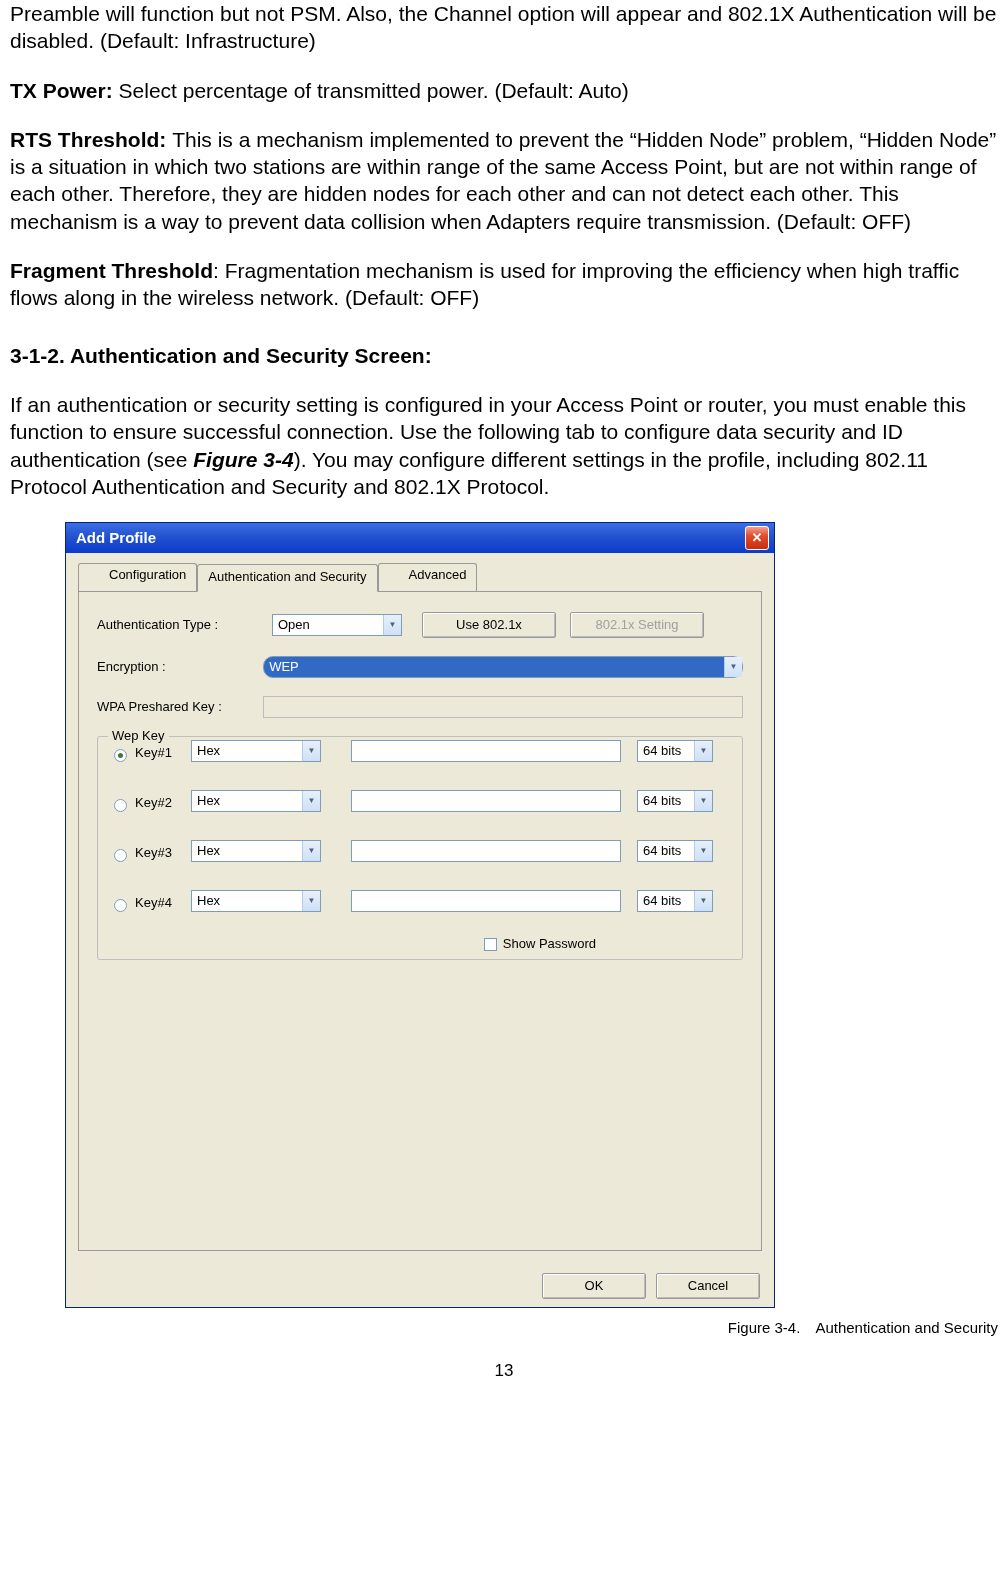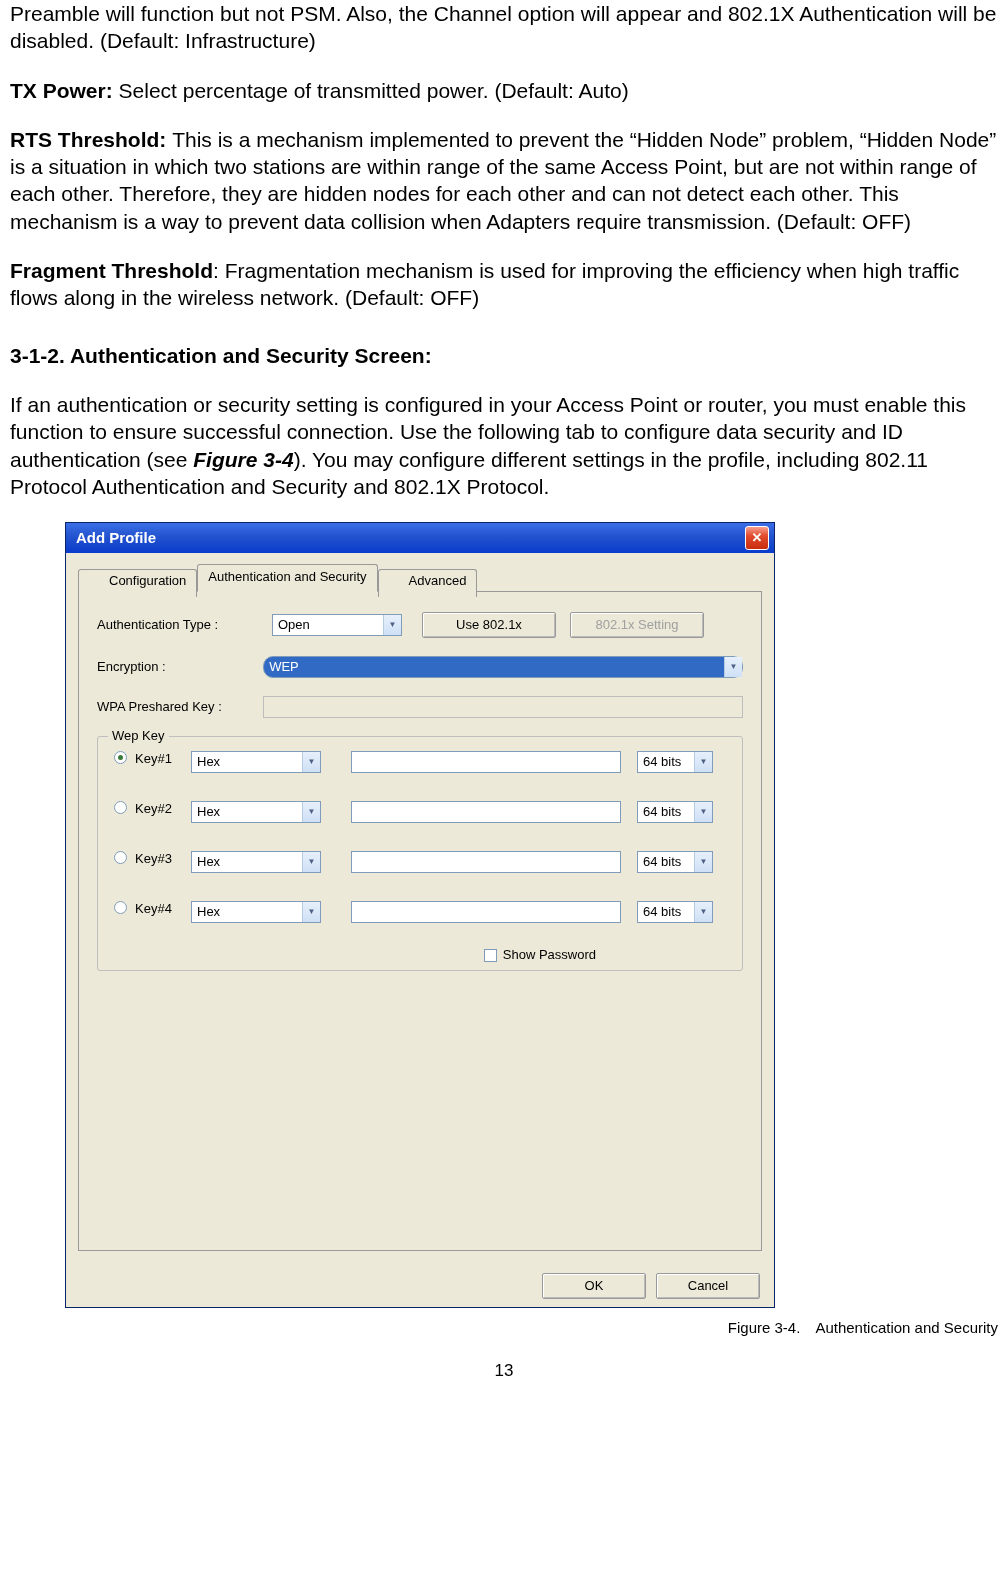--- a/index.html
+++ b/index.html
@@ -66,21 +66,21 @@
     padding:4px 10px 5px 10px;
     margin-right:0;
     position:relative;
     top:1px;
     font-size:13px;
   }
   .tab.active {
     background:#ece9d8;
     border-bottom:1px solid #ece9d8;
   }
-  .tab.inactive { top:6px; padding-top:3px;padding-left:30px;}
+  .tab.inactive { top:0; padding-top:3px;padding-left:30px;}
   .tabpanel {
     border:1px solid #999;
     border-top:none;
     padding: 20px 18px 18px 18px;
     min-height: 620px;
     position: relative;
   }
   .row {
     display:flex;
     align-items:center;
@@ -130,32 +130,32 @@
     background:#fff;
     display:inline-block;
     margin-right:6px;
     box-sizing:border-box;
   }
   
   .fieldset {
     border:1px solid #bfbfbf;
     border-radius:3px;
     margin-top: 6px;
-    padding: 14px 16px 2px 16px;
+    padding: 3px 16px 2px 16px;
     position:relative;
   }
   .fieldset-legend {
     position:absolute; top:-9px; left:10px;
     background:#ece9d8;
     padding:0 4px;
     font-size:13px;
   }
   .keyrow {
     display:flex;
-    align-items:flex-start;
+    align-items:flex-end;
     margin-bottom: 28px;
   }
   .radio {
     width:13px; height:13px;
     border:1px solid #7f9db9;
     border-radius:50%;
     background:#fff;
     display:inline-flex; align-items:center; justify-content:center;
     margin-right:8px;
     box-sizing:border-box;

